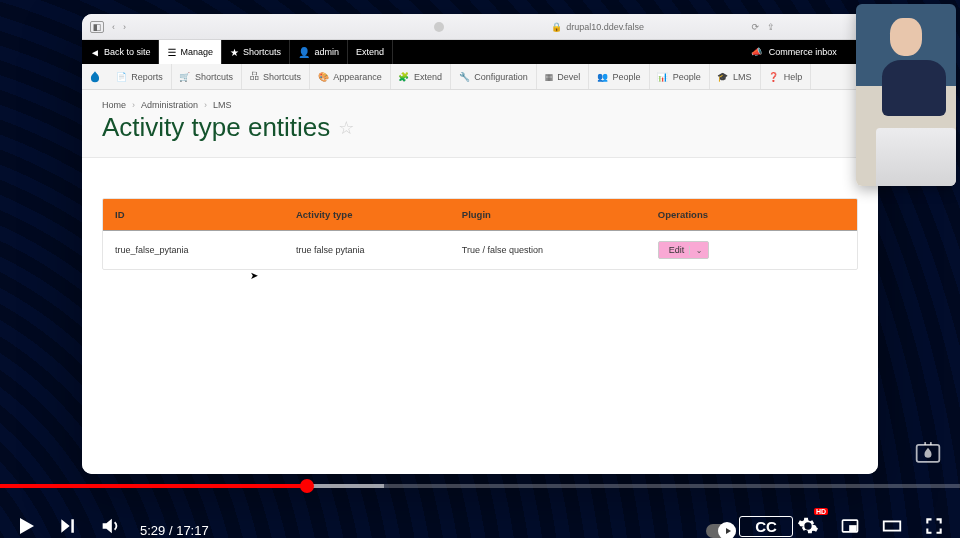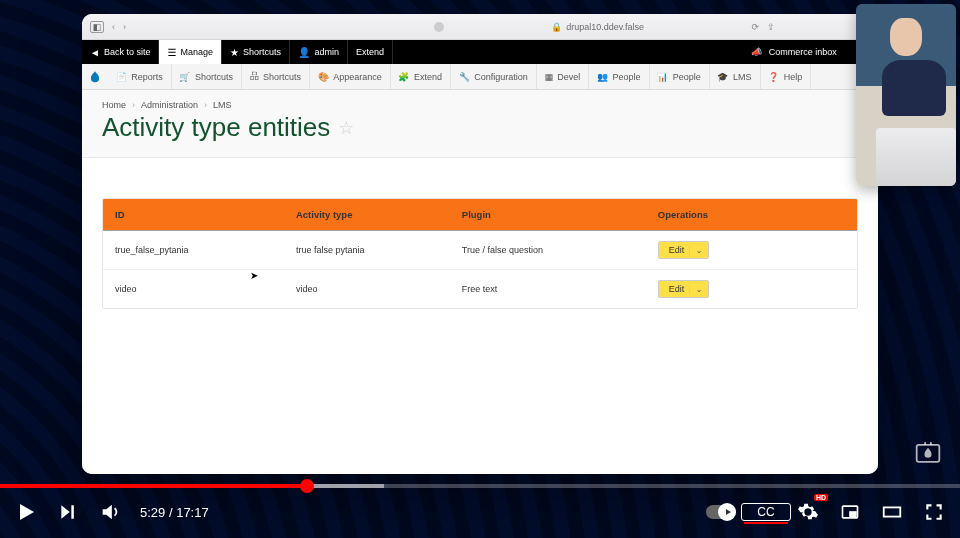--- a/index.html
+++ b/index.html
@@ -76,21 +76,21 @@
     background:#003ecc; color:#fff; font-size:10px; font-weight:600;
     padding:8px 14px; border:none; border-radius:2px; cursor:pointer;
   }
 
   .tablewrap { margin-top:20px; border:1px solid #e5e5e5; border-radius:2px; overflow:hidden; }
   table { width:100%; border-collapse:collapse; font-size:9px; color:#333; }
   th { text-align:left; font-weight:700; padding:10px 12px; background:#f97316; border-bottom:1px solid #a3a3a3; font-size:9.5px; }
   td { padding:10px 12px; border-bottom:1px solid #efefef; }
   tr:last-child td { border-bottom:none; }
   .opbtn {
-    background:#fde047; border:1px solid #ccc; font-size:9px;
+    background:#f9a8d4; border:1px solid #ccc; font-size:9px;
     padding:3px 24px 3px 10px; border-radius:2px; position:relative;
     display:inline-flex; align-items:center; gap:18px; cursor:pointer;
   }
   .opbtn .caret { position:absolute; right:6px; color:#555; font-size:8px; border-left:1px solid #ccc; padding-left:6px; }
 
   
   .cam {
     position:absolute; top:4px; right:4px; width:100px; height:182px;
     border-radius:6px; overflow:hidden;
     background: linear-gradient(#3a5a78 0 45%, #d8d2c6 45% 100%);
@@ -115,27 +115,27 @@
   .progress {
     position:absolute; left:0; right:0; bottom:50px; height:4px;
     background: rgba(255,255,255,.25);
   }
   .progress .played { height:100%; background:#ff0000; width:32%; position:relative; }
   .progress .buffer { position:absolute; top:0; left:0; height:100%; width:40%; background:rgba(255,255,255,.5); }
   .progress .dot { position:absolute; right:-7px; top:50%; transform:translateY(-50%); width:14px; height:14px; background:#ff0000; border-radius:50%; }
 
   .controls {
     position:absolute; left:0; right:0; bottom:0; height:52px;
-    display:flex; align-items:center; padding:0 14px; gap:18px; color:#fff;
+    display:flex; align-items:flex-end; padding:0 14px; gap:18px; color:#fff;
   }
   .controls .ico { width:24px; height:24px; display:flex; align-items:center; justify-content:center; cursor:pointer; }
   .controls .play svg, .controls .next svg { fill:#fff; }
   .controls .time { font-size:13px; font-family:Arial; }
   .controls .flex { flex:1; }
-  .controls .cc { border:1.5px solid #fff; border-radius:3px; font-size:12px; font-weight:400; padding:1px 15px; position:relative; }
+  .controls .cc { border:1.5px solid #fff; border-radius:3px; font-size:15px; font-weight:700; padding:1px 15px; position:relative; }
   .controls .cc::after { content:""; position:absolute; left:2px; right:2px; bottom:-4px; height:2px; background:#ff0000; }
   .controls .hd { position:relative; }
   .controls .hd .badge { position:absolute; top:-6px; right:-8px; background:#ff0000; color:#fff; font-size:7px; padding:0 2px; border-radius:2px; font-weight:700; }
   .autoplay { width:30px; height:14px; background:#666; border-radius:10px; position:relative; }
   .autoplay .knob { position:absolute; right:0; top:-2px; width:18px; height:18px; background:#fff; border-radius:50%; display:flex; align-items:center; justify-content:center; }
   .autoplay .knob::before { content:""; border-left:5px solid #333; border-top:3px solid transparent; border-bottom:3px solid transparent; margin-left:2px; }
 
   .cursor { position:absolute; font-size:10px; color:#000; }
 </style>
 </head>
@@ -267,29 +267,20 @@
           <tbody>
             <tr>
               <td>true_false_pytania</td>
               <td>true false pytania</td>
               <td>True / false question</td>
               <td><span class="opbtn">
                     <span>Edit</span>
                     <span class="caret">⌄</span>
                   </span></td>
             </tr>
-            <tr>
-              <td>video</td>
-              <td>video</td>
-              <td>Free text</td>
-              <td><span class="opbtn">
-                    <span>Edit</span>
-                    <span class="caret">⌄</span>
-                  </span></td>
-            </tr>
           </tbody>
         </table>
       </div>
       <span class="cursor" style="top:256px; left:168px;">➤</span>
     </div>
   </div>
 </div>
 
 <div class="cam">
   <div class="person">

